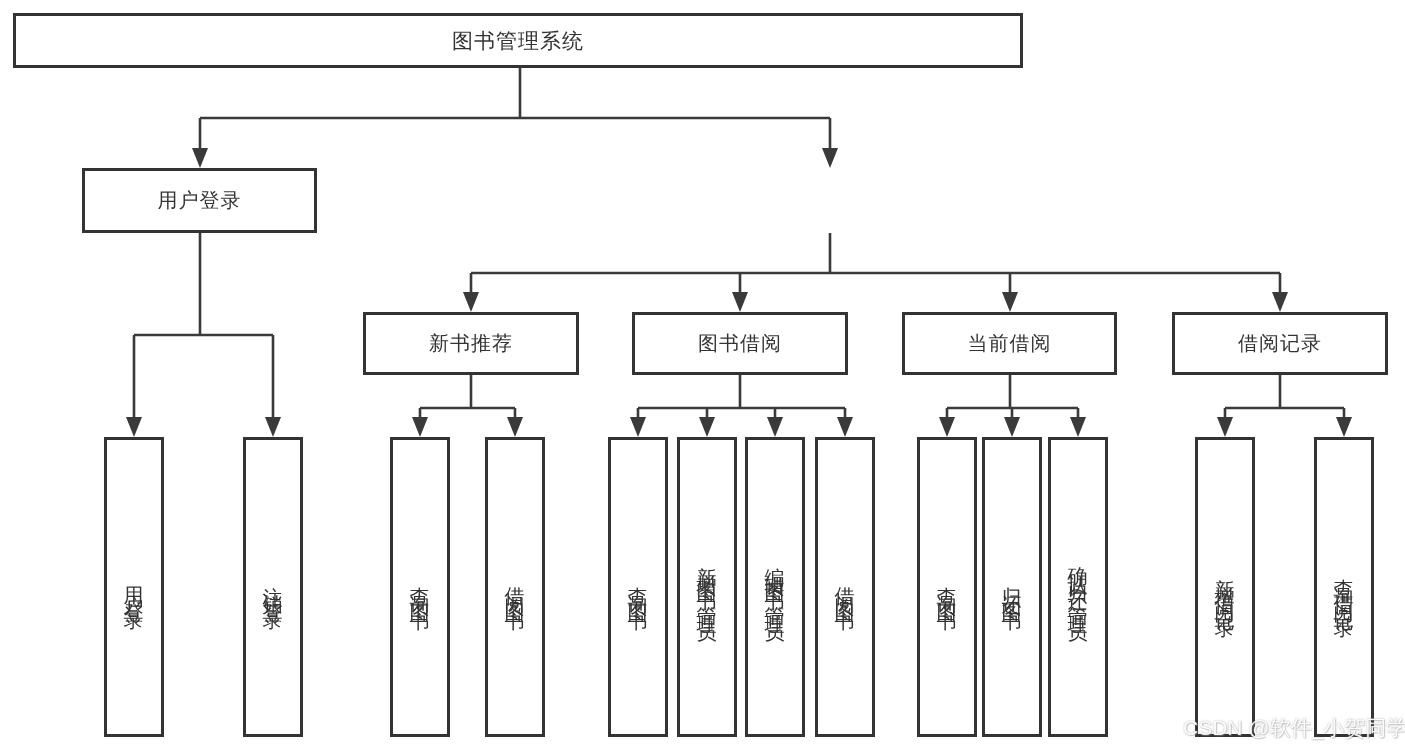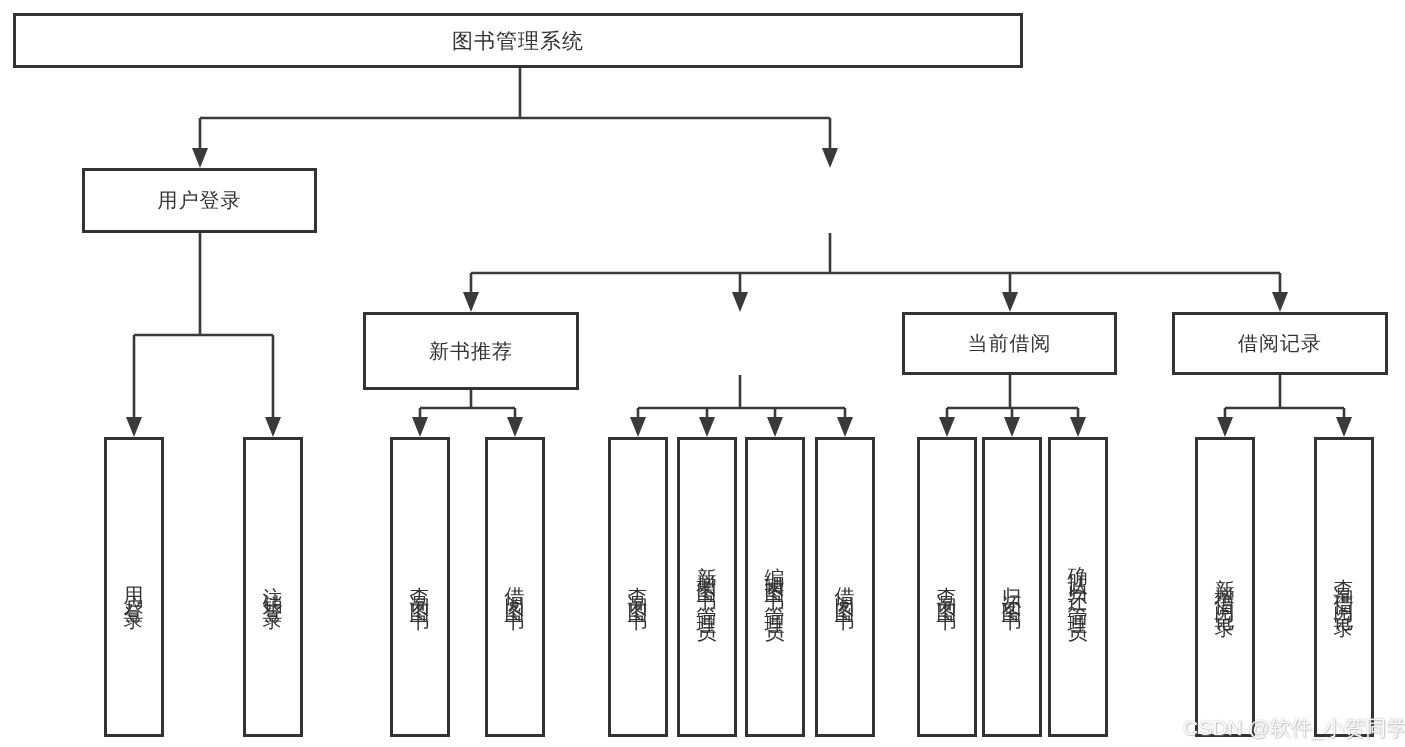--- a/index.html
+++ b/index.html
@@ -51,21 +51,21 @@
     writing-mode: vertical-rl;
     text-orientation: mixed;
     letter-spacing: 8px;
     line-height: 1;
     white-space: nowrap;
   }
   
   .n-root   { left: 13px;   top: 13px;  width: 1010px; height: 55px; }
   .n-login  { left: 82px;   top: 168px; width: 235px;  height: 65px; }
   .n-mgmt   { left: 712px;  top: 168px; width: 235px;  height: 65px; }
-  .n-g1     { left: 363px;  top: 312px; width: 216px;  height: 78px; }
+  .n-g1     { left: 363px;  top: 312px; width: 216px;  height: 63px; }
   .n-g2     { left: 632px;  top: 312px; width: 216px;  height: 63px; }
   .n-g3     { left: 902px;  top: 312px; width: 215px;  height: 63px; }
   .n-g4     { left: 1172px; top: 312px; width: 216px;  height: 63px; }
   .leaf     { top: 437px; width: 60px; height: 300px; }
   .l-1  { left: 104px; }
   .l-2  { left: 243px; }
   .l-3  { left: 390px; }
   .l-4  { left: 485px; }
   .l-5  { left: 608px; }
   .l-6  { left: 677px; }
@@ -126,20 +126,23 @@
     <span>图书管理系统</span>
   </div>
 
   <div class="box mid n-login">
     <span>用户登录</span>
   </div>
 
   <div class="box mid n-g1">
     <span>新书推荐</span>
   </div>
+  <div class="box mid n-g2">
+    <span>图书借阅</span>
+  </div>
   <div class="box mid n-g3">
     <span>当前借阅</span>
   </div>
   <div class="box mid n-g4">
     <span>借阅记录</span>
   </div>
 
   <div class="box leaf l-1">
     <span>用户登录</span>
   </div>

